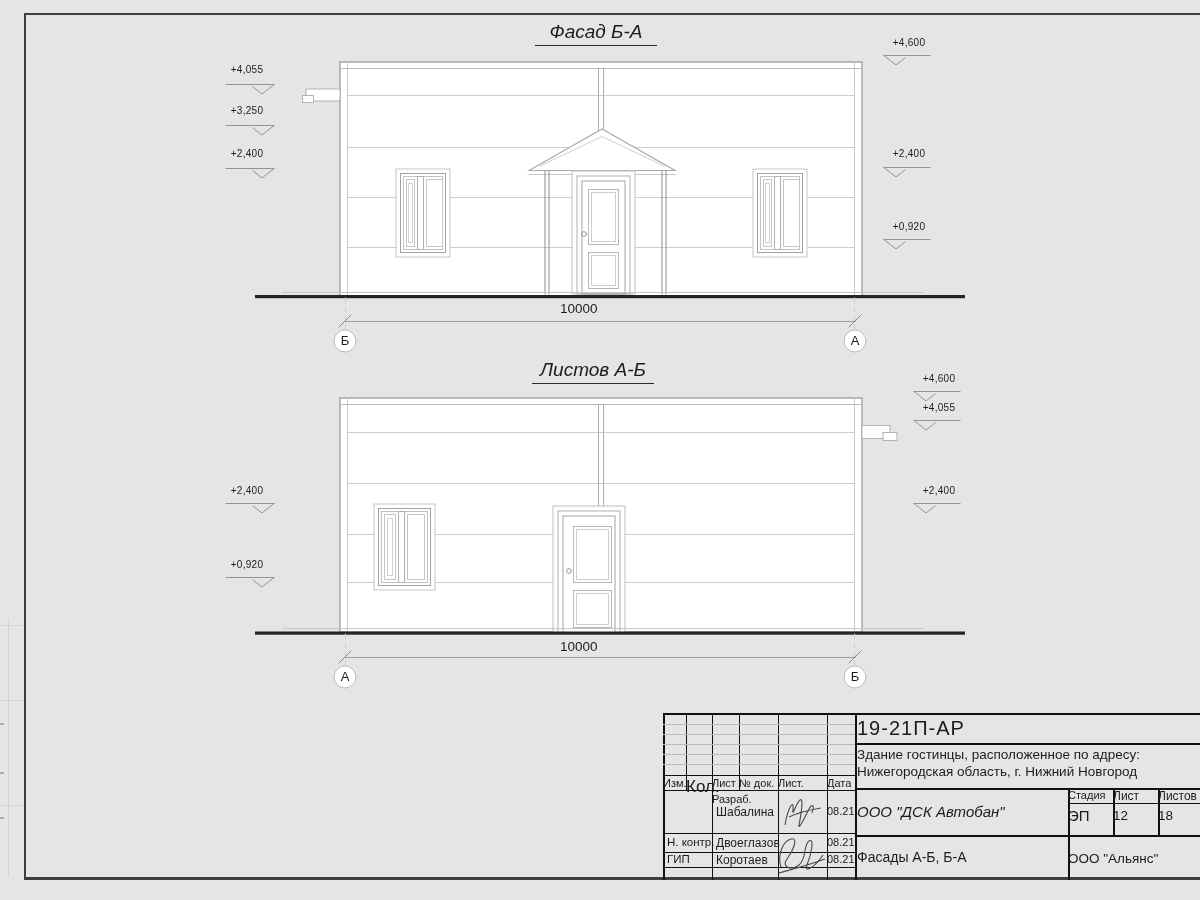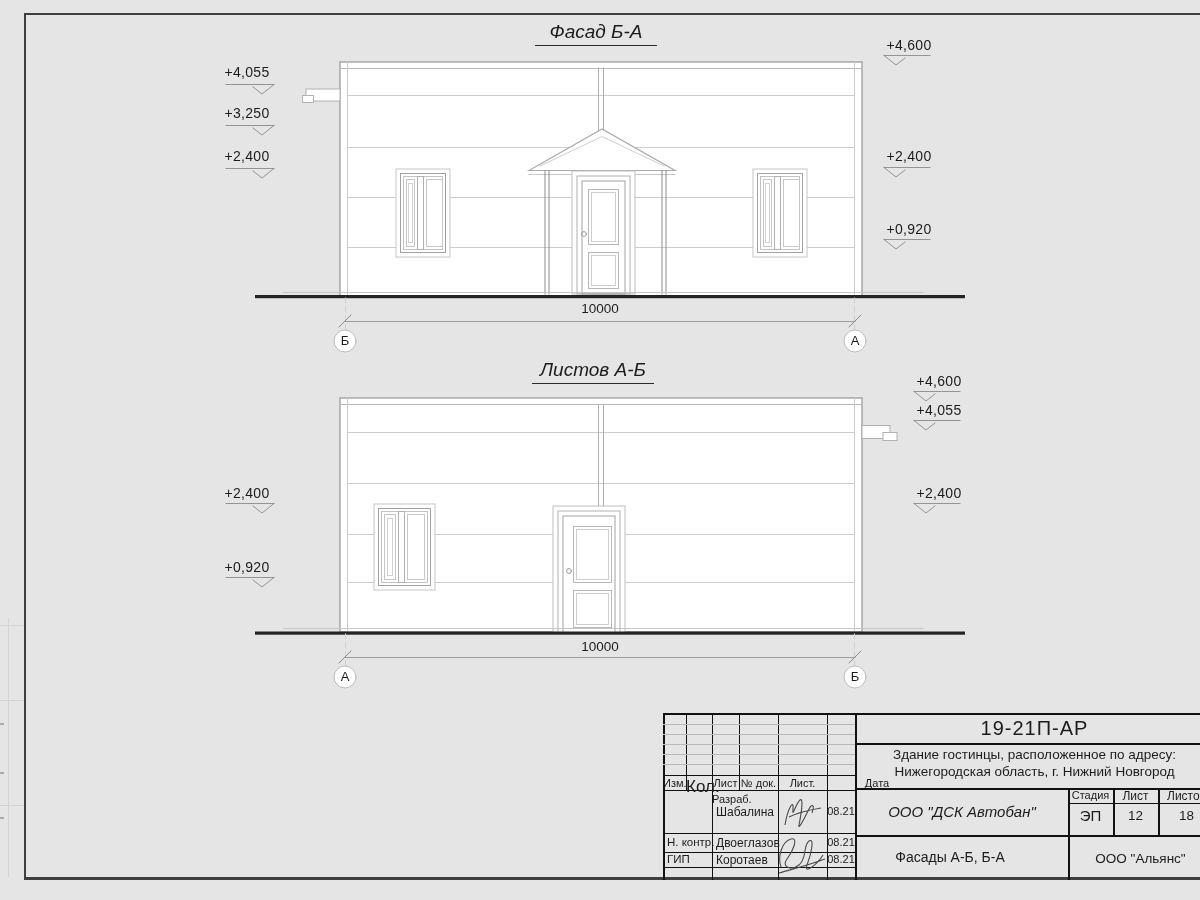--- a/index.html
+++ b/index.html
@@ -1,20 +1,20 @@
 <!DOCTYPE html>
 <html><head>
 <meta charset="utf-8">
 <style>
   html,body{margin:0;padding:0;background:#fff;}
   #sheet{position:relative;width:1200px;height:900px;background:#e5e5e5;overflow:hidden;
          font-family:"Liberation Sans",sans-serif;color:#1c1c1c;}
   .t{position:absolute;white-space:nowrap;}
-  .ctr{text-align:center;}
-  .lvl{font-size:14px;width:50px;text-align:center;letter-spacing:.3px;}
+  .ctr{}
+  .lvl{font-size:10px;width:50px;text-align:center;letter-spacing:.3px;}
   .hl,.vl{position:absolute;}
   .axis{width:22px;height:22px;line-height:22px;font-size:13px;text-align:center;}
   .facade-title{font-style:italic;font-size:19px;border-bottom:1.4px solid #2a2a2a;
                 padding-bottom:2px;text-align:center;}
   svg{display:block;}
 </style>
 </head>
 <body>
 
 <div id="sheet">
@@ -218,21 +218,21 @@
     <div class="vl" style="left:1113px;top:788px;width:1.5px;height:47px;background:#111;"></div>
     <div class="vl" style="left:1158px;top:788px;width:1.5px;height:47px;background:#111;"></div>
     <div class="hl" style="left:1068px;top:803px;width:132px;height:1px;background:#111;"></div>
   </div>
 
   <div class="t ctr" style="left:663px;top:777px;width:23px;font-size:11px;">Изм.</div>
   <div class="t ctr" style="left:686px;top:777px;width:26px;font-size:17px;">Кол.</div>
   <div class="t ctr" style="left:712px;top:777px;width:27px;font-size:11px;">Лист</div>
   <div class="t ctr" style="left:739px;top:777px;width:39px;font-size:11px;">№ док.</div>
   <div class="t ctr" style="left:778px;top:777px;width:49px;font-size:11px;">Лист.</div>
-  <div class="t ctr" style="left:827px;top:777px;width:28px;font-size:11px;margin-left:36px;">Дата</div>
+  <div class="t ctr" style="left:827px;top:777px;width:28px;font-size:11px;">Дата</div>
 
   <div class="t" style="left:667px;top:793px;font-size:11px;margin-left:45px;">Разраб.</div>
   <div class="t" style="left:716px;top:805px;font-size:12px;">Шабалина</div>
   <div class="t ctr" style="left:827px;top:805px;width:28px;font-size:11px;">08.21</div>
 
   <div class="t" style="left:667px;top:836px;font-size:11.5px;">Н. контр.</div>
   <div class="t" style="left:716px;top:836px;font-size:12px;">Двоеглазов</div>
   <div class="t ctr" style="left:827px;top:836px;width:28px;font-size:11px;">08.21</div>
 
   <div class="t" style="left:667px;top:853px;font-size:11.5px;">ГИП</div>

